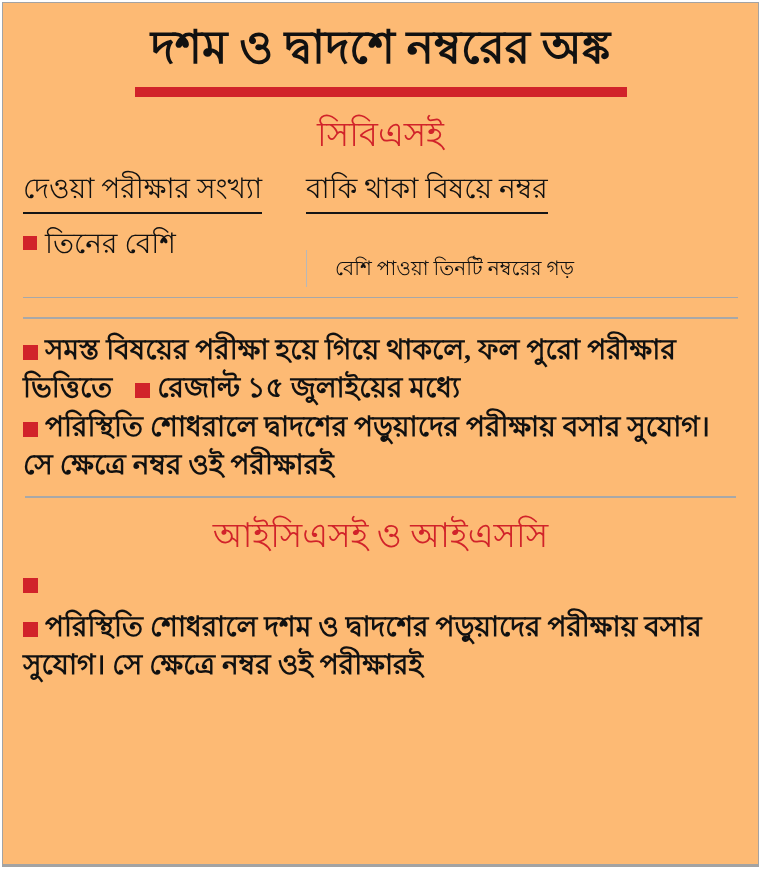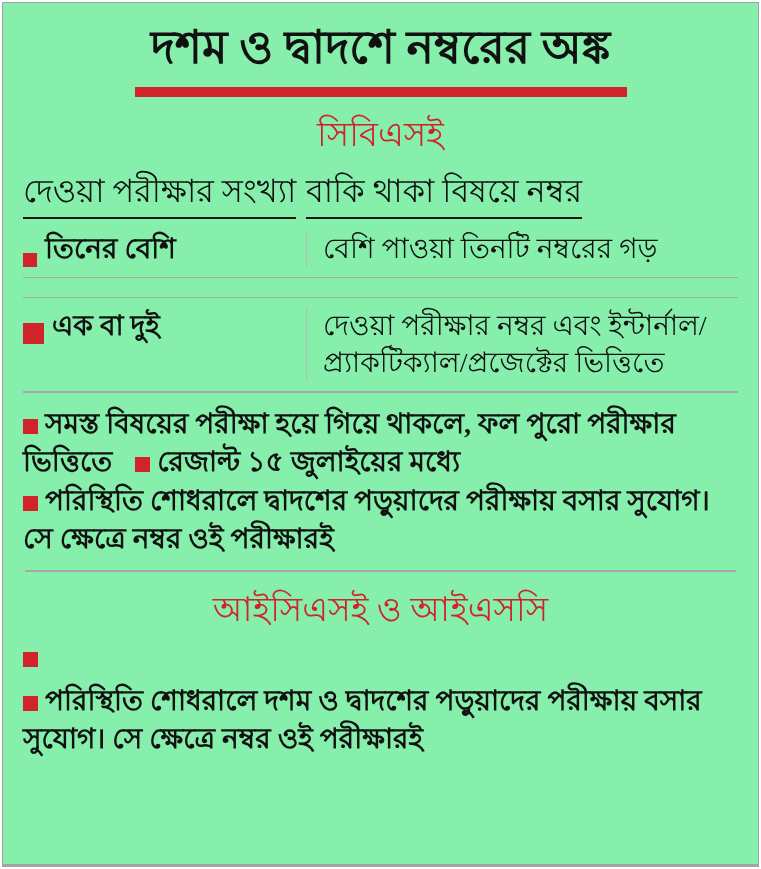--- a/index.html
+++ b/index.html
@@ -16,21 +16,21 @@
     font-family: "Liberation Serif", "DejaVu Serif", serif;
     color: var(--text);
   }
   .frame {
     position: absolute;
     top: 2px; left: 2px; right: 2px; bottom: 2px;
     border: 1px solid var(--frame-border);
     border-bottom-width: 3px;
     padding: 12px 20px 0 20px;
     overflow: hidden;
-    background: #86efac;
+    background: #fdba74;
   }
   .title {
     margin: 4px 0 0 0;
     font-size: 46px;
     line-height: 1.25;
     font-weight: bold;
     text-align: center;
     color: var(--text);
   }
   .title-rule {
@@ -48,41 +48,41 @@
     color: var(--accent);
   }
   .tbl { margin-top: 14px; border-bottom: 2px solid var(--rule); }
   .thead, .trow {
     display: grid;
     grid-template-columns: 283px 1fr;
     align-items: start;
   }
   .th-text {
     display: inline-block;
-    font-size: 32px;
+    font-size: 28px;
     line-height: 1.25;
     padding-bottom: 6px;
     border-bottom: 2px solid #151515;
   }
   .tbody { margin-top: 2px; }
   .trow { padding: 9px 0 10px 0; }
   .trow + .trow { border-top: 1.5px solid var(--rule); }
   .td1 {
     display: flex;
-    align-items: flex-end;
+    align-items: flex-start;
     font-size: 28px;
     line-height: 37px;
     padding-right: 8px;
-    font-weight: bold;
   }
   .td2 {
-    font-size: 28px;
+    font-size: 20px;
     line-height: 37px;
     border-left: 1.5px solid #b8b8b8;
-    padding-left: 16px;
+    padding-left: 28px;
+    margin-top: 25px;
   }
   .bullet {
     display: inline-block;
     width: 14px; height: 14px;
     background: var(--accent);
     flex: none;
   }
   .td1 .bullet { margin-top: 11px; margin-right: 8px; }
   .bullet-lg { width: 21px; height: 21px; margin-top: 8px; margin-right: 12px; }
   .sep {
@@ -133,29 +133,20 @@
             <span>তিনের বেশি</span>
           </div>
           <div class="td2">
             <span>বেশি পাওয়া তিনটি নম্বরের গড়</span>
           </div>
         </div>
 
         <div class="trow">
         </div>
 
-        <div class="trow">
-          <div class="td1">
-            <span class="bullet bullet-lg"></span>
-            <span>এক বা দুই</span>
-          </div>
-          <div class="td2">
-            <span>দেওয়া পরীক্ষার নম্বর এবং ইন্টার্নাল/ প্র্যাকটিক্যাল/প্রজেক্টের ভিত্তিতে</span>
-          </div>
-        </div>
       </div>
     </div>
 
     <p class="notes">
       <span class="bullet"></span><span>সমস্ত বিষয়ের পরীক্ষা হয়ে গিয়ে থাকলে, ফল পুরো পরীক্ষার ভিত্তিতে</span>
       <span class="bullet inline-gap"></span><span>রেজাল্ট ১৫ জুলাইয়ের মধ্যে</span>
     </p>
     <p class="notes">
       <span class="bullet"></span><span>পরিস্থিতি শোধরালে দ্বাদশের পড়ুয়াদের পরীক্ষায় বসার সুযোগ। সে ক্ষেত্রে নম্বর ওই পরীক্ষারই</span>
     </p>

